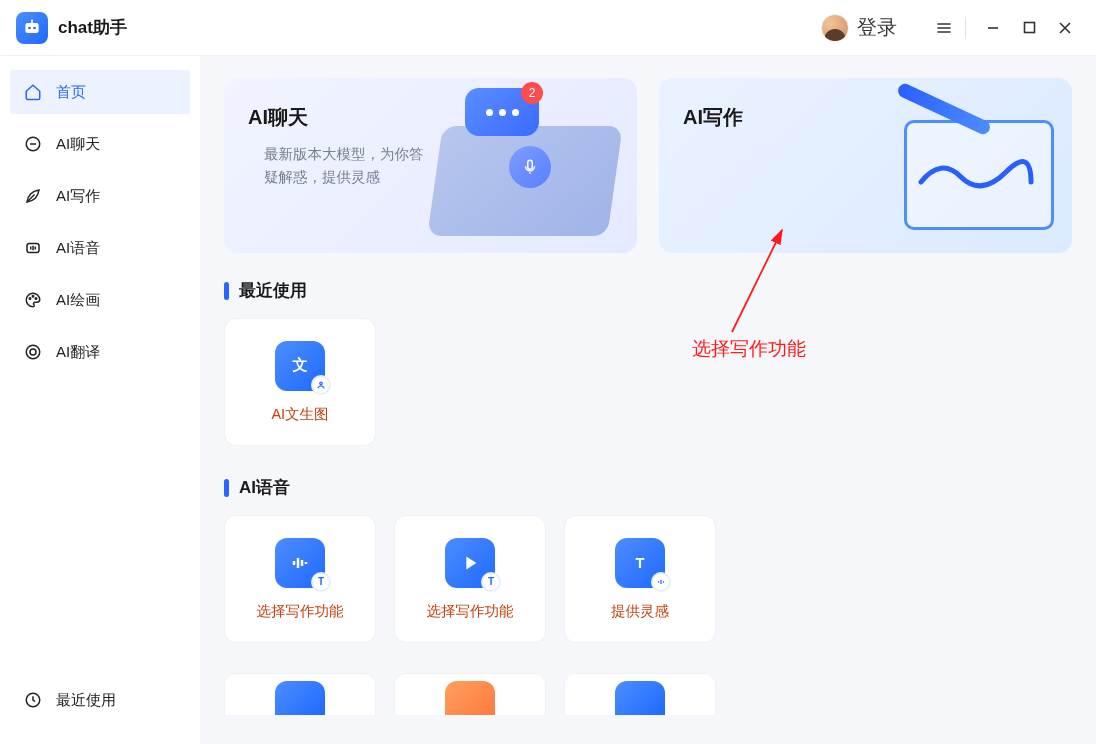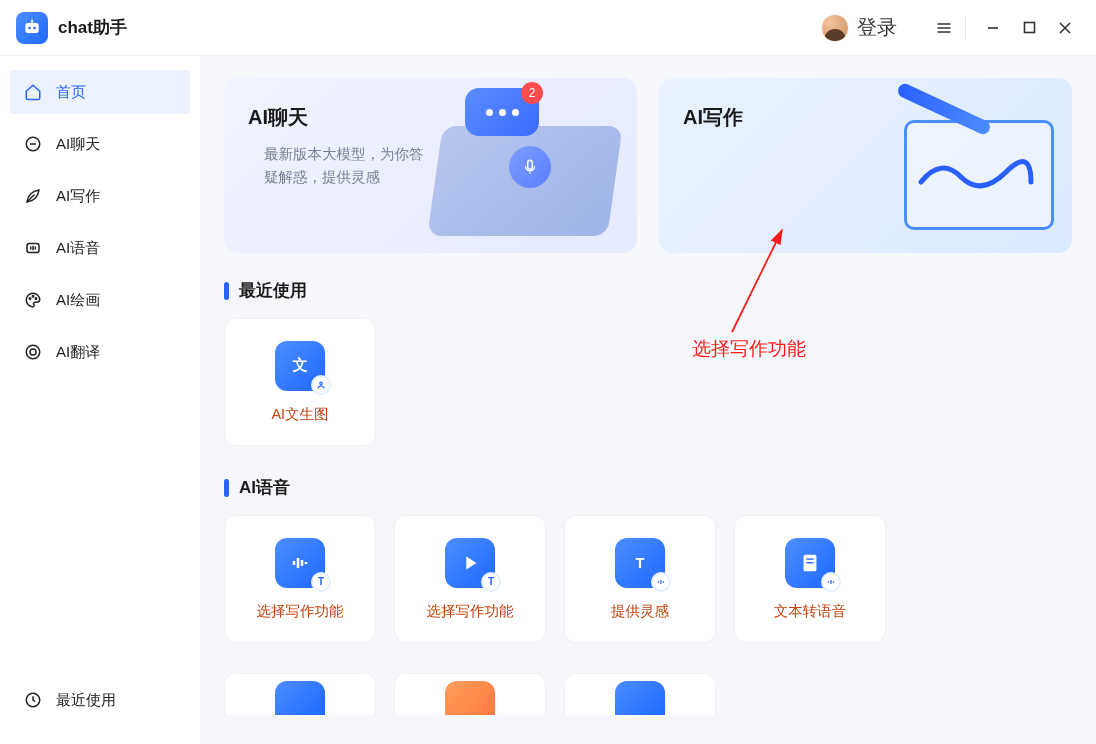--- a/index.html
+++ b/index.html
@@ -249,35 +249,20 @@
               <text x="12" y="17" text-anchor="middle" font-size="16" font-weight="700">T</text>
             </svg>
             <span class="corner-badge">
               <svg width="10" height="10" viewBox="0 0 24 24" fill="none" stroke="currentColor" stroke-width="3">
                 <path d="M6 10v4M12 7v10M18 10v4"></path>
               </svg>
             </span>
           </div>
         <div class="tile-label">提供灵感</div>
       </div>
-      <div class="tile">
-        <div class="tile-icon">
-            <svg width="22" height="22" viewBox="0 0 24 24" fill="#fff">
-              <rect x="5" y="3" width="14" height="18" rx="2"></rect>
-              <rect x="8" y="7" width="8" height="1.5" fill="#2866ff"></rect>
-              <rect x="8" y="11" width="8" height="1.5" fill="#2866ff"></rect>
-            </svg>
-            <span class="corner-badge">
-              <svg width="10" height="10" viewBox="0 0 24 24" fill="none" stroke="currentColor" stroke-width="3">
-                <path d="M6 10v4M12 7v10M18 10v4"></path>
-              </svg>
-            </span>
-          </div>
-        <div class="tile-label">文本转语音</div>
-      </div>
     </div>
 
     <div class="partial-row">
       <div class="partial-tile">
           <div class="partial-icon"></div>
         </div>
       <div class="partial-tile">
           <div class="partial-icon orange"></div>
         </div>
       <div class="partial-tile">

